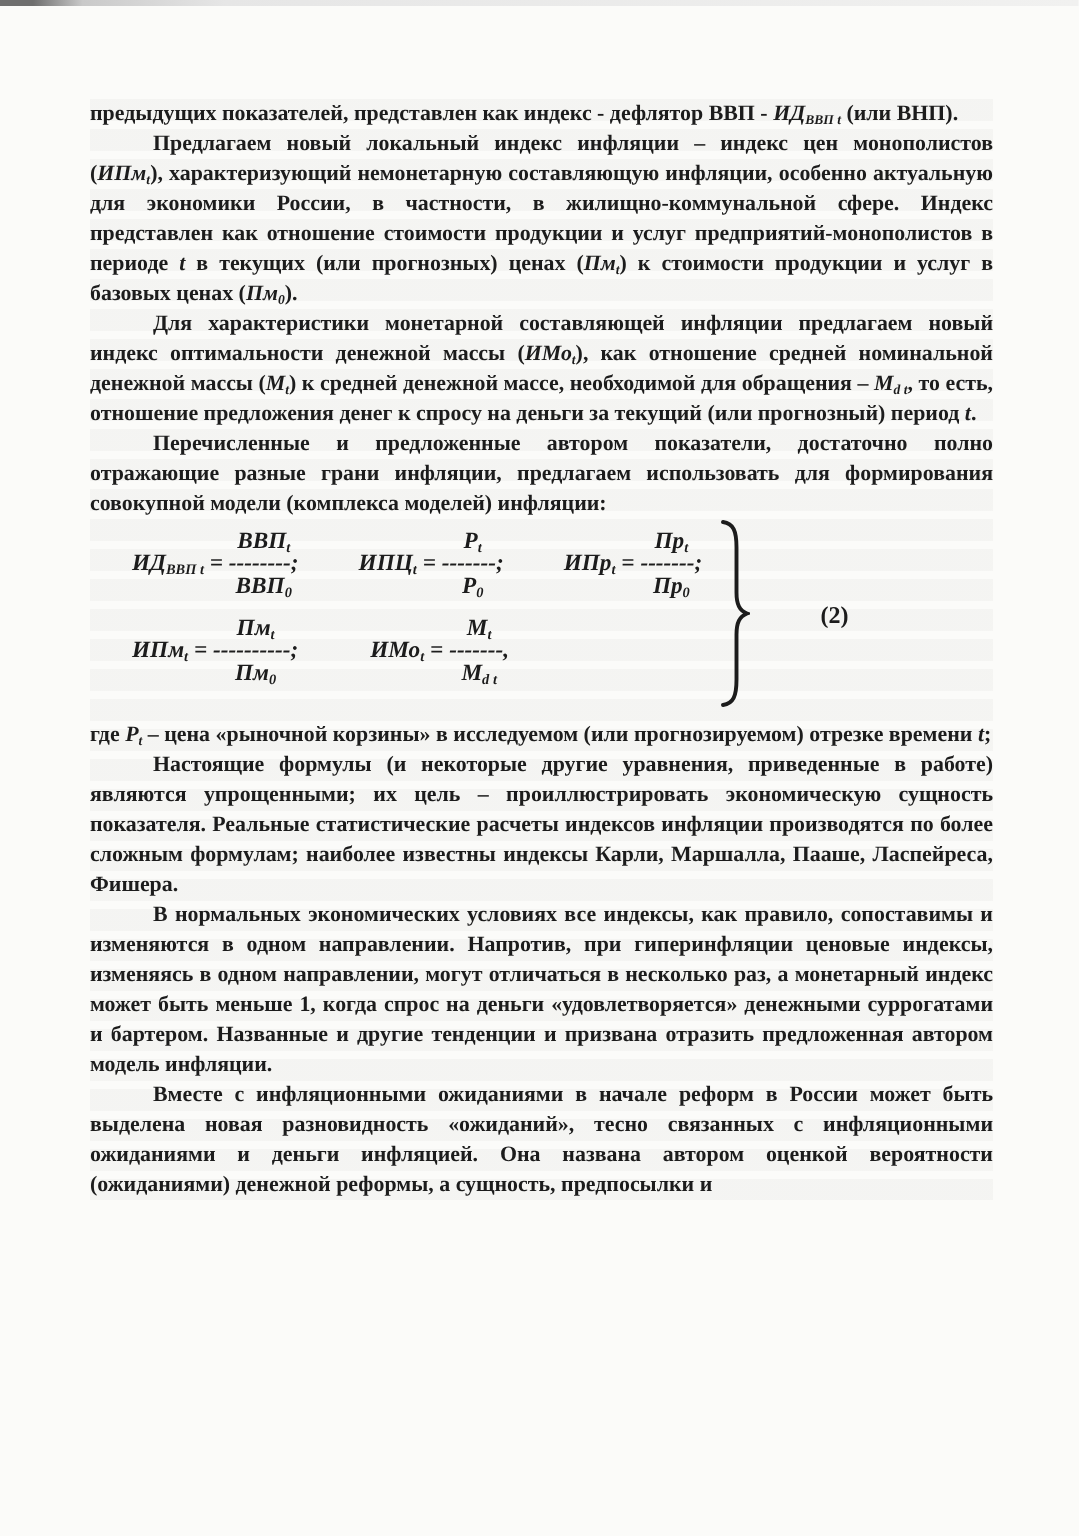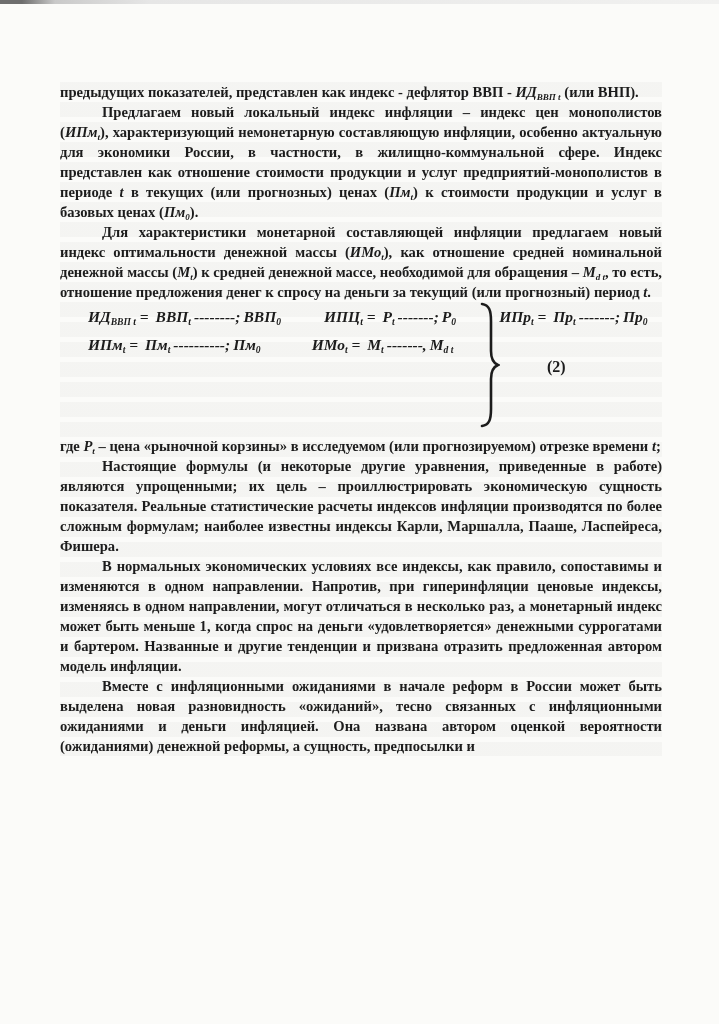--- a/index.html
+++ b/index.html
@@ -17,21 +17,20 @@
     position: absolute; top: 0; left: 0;
     width: 719px; height: 4px;
     background: linear-gradient(90deg, #6e6e6e 0px, #6e6e6e 22px, #c9c9c9 55px, #e6e6e6 150px, #f1f1f0 100%);
   }
   .page { position: absolute; left: 60px; top: 66px; width: 602px; }
   
   .text-col {
     background: repeating-linear-gradient(180deg,
       rgba(130,130,125,0.055) 0px, rgba(130,130,125,0.055) 15px,
       rgba(130,130,125,0) 15px, rgba(130,130,125,0) 20px);
-    margin-top: 16px;
   }
   .para {
     margin: 0;
     font-size: 14.6px;
     line-height: 20px;
     font-weight: 700;
     text-align: justify;
     hyphens: none;
   }
   .para.indent { text-indent: 42px; }
@@ -43,21 +42,21 @@
   .eqrows { padding: 4px 0 0 28px; }
   .eqrow { display: flex; align-items: center; }
   .eqrow1 { column-gap: 40px; margin-bottom: 10px; }
   .eqrow2 { column-gap: 48px; }
   .feq {
     display: inline-flex; align-items: center;
     font-weight: 700; font-style: italic; font-size: 15.5px;
     line-height: 18px;
   }
   .flhs { white-space: pre; }
-  .frac { display: inline-flex; align-items: center; }
+  .frac { display: inline-flex; flex-direction: column; align-items: center; }
   .fnum, .fden { line-height: 18px; padding: 0 3px; }
   .fbar { line-height: 12px; white-space: pre; }
   .brace { position: absolute; left: 418px; top: -4px; width: 22px; height: 130px; }
   .eqnum { position: absolute; left: 487px; top: 54px; font-weight: 700; font-size: 16px; }
 
   .footer {
     margin-top: 14px;
     width: 602px;
     text-align: center;
     transform: translateX(-34px);
@@ -69,20 +68,21 @@
 
 <div class="scan-edge"></div>
 
 <div class="page">
   <div class="text-col">
 
     <div id="paras-top">
         <p class="para"><span>предыдущих показателей, представлен как индекс - дефлятор ВВП - </span><span class="it">ИД</span><sub class="it">ВВП t</sub><span> (или ВНП).</span></p>
         <p class="para indent"><span>Предлагаем новый локальный индекс инфляции – индекс цен монополистов (</span><span class="it">ИПм</span><sub class="it">t</sub><span>), характеризующий немонетарную составляющую инфляции, особенно актуальную для экономики России, в частности, в жилищно-коммунальной сфере. Индекс представлен как отношение стоимости продукции и услуг предприятий-монополистов в периоде </span><span class="it">t</span><span> в текущих (или прогнозных) ценах (</span><span class="it">Пм</span><sub class="it">t</sub><span>) к стоимости продукции и услуг в базовых ценах (</span><span class="it">Пм</span><sub class="it">0</sub><span>).</span></p>
         <p class="para indent"><span>Для характеристики монетарной составляющей инфляции предлагаем новый индекс оптимальности денежной массы (</span><span class="it">ИМо</span><sub class="it">t</sub><span>), как отношение средней номинальной денежной массы (</span><span class="it">M</span><sub class="it">t</sub><span>) к средней денежной массе, необходимой для обращения – </span><span class="it">M</span><sub class="it">d t</sub><span>, то есть, отношение предложения денег к спросу на деньги за текущий (или прогнозный) период </span><span class="it">t</span><span>.</span></p>
+        <p class="para indent"><span>Перечисленные и предложенные автором показатели, достаточно полно отражающие разные грани инфляции, предлагаем использовать для формирования совокупной модели (комплекса моделей) инфляции:</span></p>
       </div>
 
     <div class="eqblock">
       <div class="eqrows">
         <div class="eqrow eqrow1">
             <span class="feq">
               <span class="flhs"><span class="it">ИД</span><sub class="it">ВВП t</sub><span> = </span></span>
               <span class="frac">
                 <span class="fnum"><span class="it">ВВП</span><sub class="it">t</sub></span>
                 <span class="fbar">--------;</span>

